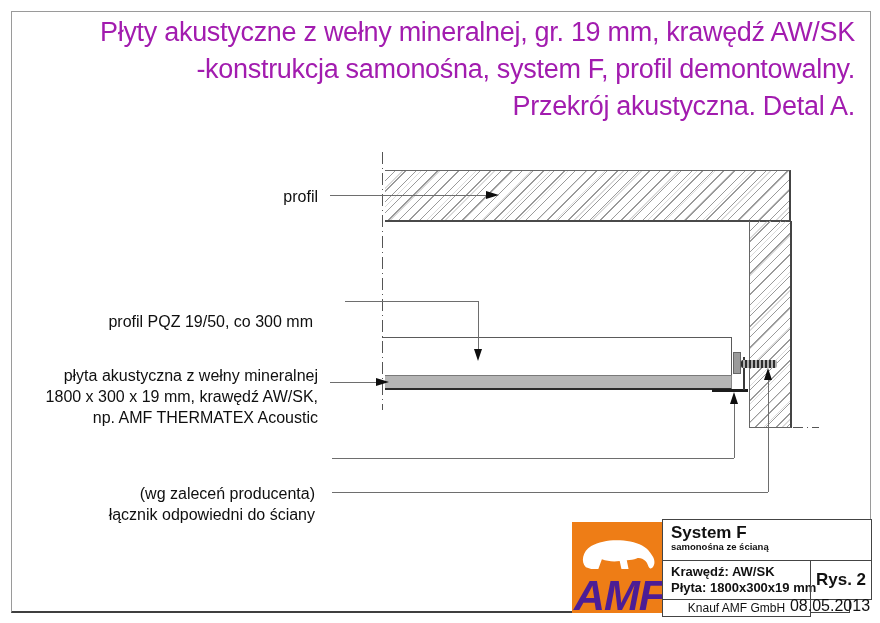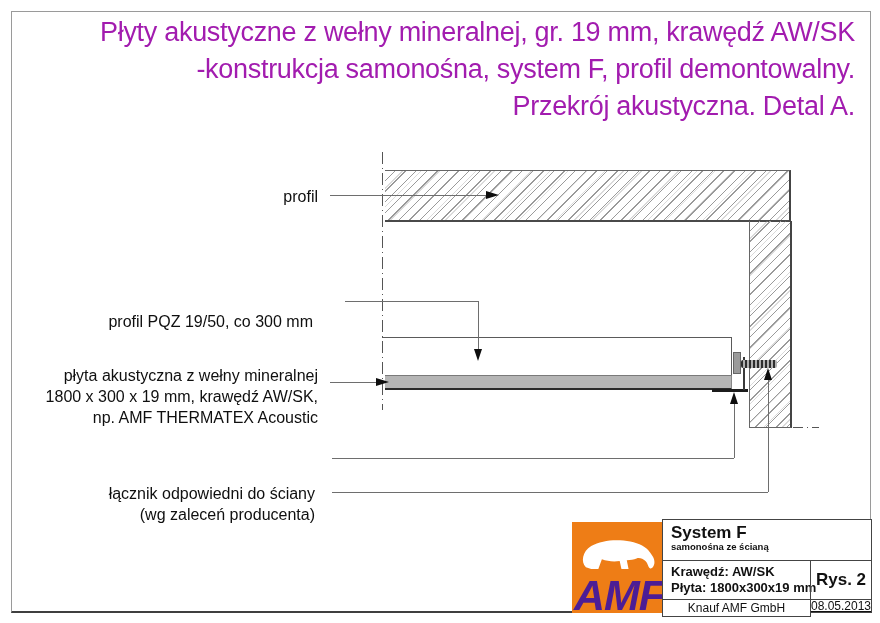--- a/index.html
+++ b/index.html
@@ -73,22 +73,22 @@
   .tb .cell{position:absolute;box-sizing:border-box;border:1px solid #444;}
   .cell-system{left:0;top:0;width:210px;height:42px;padding:3px 0 0 8px;}
   .cell-system .big{font-size:17px;font-weight:bold;line-height:19px;}
   .cell-system .small{font-size:9.5px;font-weight:bold;line-height:10px;}
   .cell-spec{left:0;top:41px;width:149px;height:40px;padding:3px 0 0 8px;border-top:none;}
   .cell-spec div{font-size:13px;font-weight:bold;line-height:16px;white-space:nowrap;}
   .cell-rys{left:148px;top:41px;width:62px;height:40px;border-top:none;border-left:none;
     display:flex;align-items:center;justify-content:center;font-size:17px;font-weight:bold;}
   .cell-company{left:0;top:80px;width:149px;height:18px;border-top:none;
     display:flex;align-items:center;justify-content:center;font-size:12px;}
-  .cell-date{left:148px;top:80px;width:62px;height:14px;border-top:none;border-left:none;
-    display:flex;align-items:center;justify-content:center;font-size:12px;text-decoration:underline;}
+  .cell-date{left:148px;top:80px;width:40px;height:14px;border-top:none;border-left:none;
+    display:flex;align-items:center;justify-content:center;font-size:16px;}
 </style>
 </head>
 <body>
 
 <div class="page">
   <div class="page-border"></div>
 
   <div class="drawing-title">
     <div>Płyty akustyczne z wełny mineralnej, gr. 19 mm, krawędź AW/SK</div>
     <div>-konstrukcja samonośna, system F, profil demontowalny.</div>
@@ -129,22 +129,22 @@
   </div>
 
   <div class="leader" style="left:332px;top:458px;width:402px;"></div>
   <div class="vleader" style="left:734px;top:403px;height:55px;"></div>
   <div class="arrow-up" style="left:730px;top:392px;"></div>
 
   <div class="leader" style="left:332px;top:492px;width:436px;"></div>
   <div class="vleader" style="left:768px;top:379px;height:113px;"></div>
   <div class="arrow-up" style="left:764px;top:368px;"></div>
   <div class="callout" style="right:565px;top:483px;">
+    <div>(wg zaleceń producenta)</div>
     <div>łącznik odpowiedni do ściany</div>
-    <div>(wg zaleceń producenta)</div>
   </div>
 
   <div class="logo">
     <svg viewBox="0 0 90 50">
       <path fill="#ffffff" d="M10,40 C4,34 6,22 16,16 C28,9 46,8 60,11 C70,13 78,17 82,23
                C84,26 88,30 87,36 C86,40 84,42 82,41 C80,40 80,36 77,33
                C74,30 70,29 67,30 C64,31 60,32 56,32 L58,42 L50,42 L48,33
                C40,34 34,33 28,31 L24,42 L16,42 Z"></path>
     </svg>
     <div class="logo-text">AMF</div>

